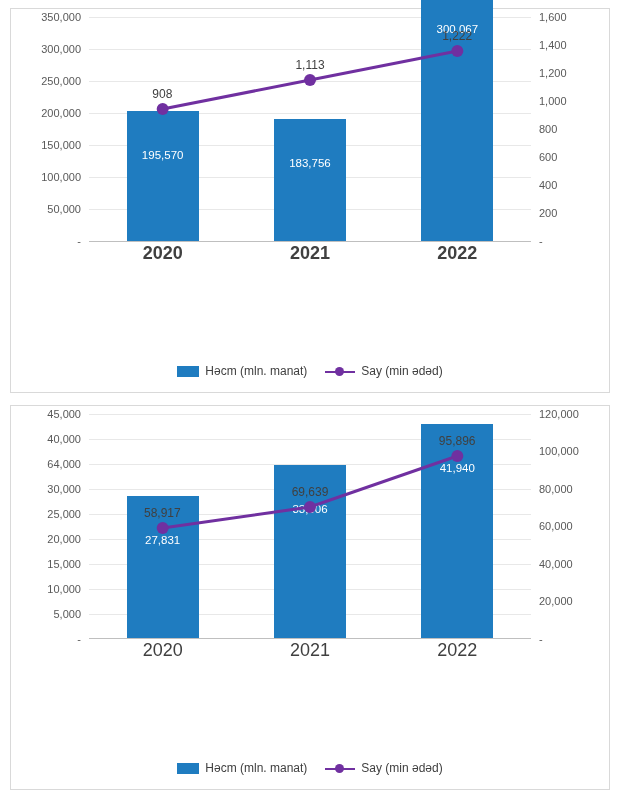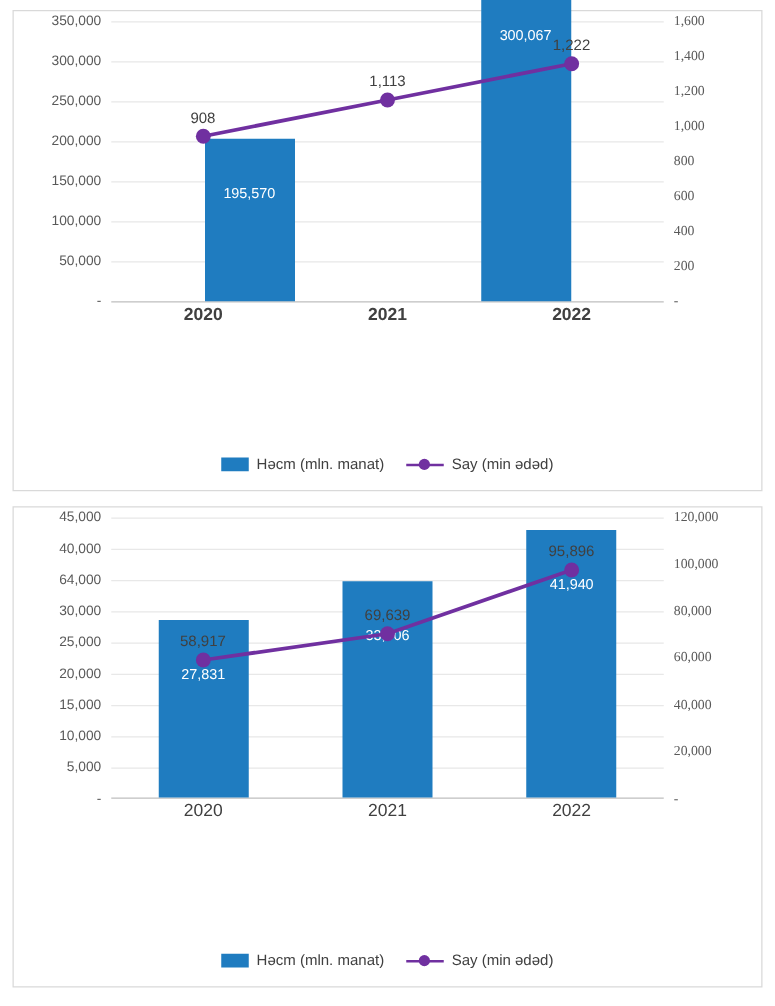--- a/index.html
+++ b/index.html
@@ -46,21 +46,21 @@
   
   .y-axis-left, .y-axis-right {
     position: absolute;
     top: 0;
     height: 232px;
     width: 62px;
     font-size: 11px;
     color: #595959;
   }
   .y-axis-left { left: 8px; text-align: right; }
-  .y-axis-right { right: 8px; text-align: left; font-family: Liberation Serif, serif; }
+  .y-axis-right { right: 8px; text-align: left; }
   .y-axis-left .tick, .y-axis-right .tick {
     position: absolute;
     right: 0;
     transform: translateY(-50%);
     white-space: nowrap;
     text-align: center;
   }
   .y-axis-right .tick { left: 0; right: auto; }
 
   .plot-area {
@@ -124,21 +124,21 @@
   .x-axis {
     position: absolute;
     left: 78px;
     right: 78px;
     top: 234px;
     display: flex;
   }
   .x-tick {
     width: 33.33%;
     text-align: center;
-    font-size: 14px;
+    font-size: 18px;
     color: #404040;
   }
   .x-tick.bold { font-weight: bold; }
   .legend {
     position: absolute;
     left: 0; right: 0;
     bottom: 14px;
     display: flex;
     justify-content: center;
     align-items: center;
@@ -217,20 +217,25 @@
         <div class="gridline" style="top:72px"></div>
         <div class="gridline" style="top:104px"></div>
         <div class="gridline" style="top:136px"></div>
         <div class="gridline" style="top:168px"></div>
         <div class="gridline" style="top:200px"></div>
 
         <div class="bars">
           <div class="bar-slot">
             <div class="bar" style="height:130px">
               <span class="bar-label">195,570</span>
+            </div>
+          </div>
+          <div class="bar-slot">
+            <div class="bar" style="height:122px">
+              <span class="bar-label">183,756</span>
             </div>
           </div>
           <div class="bar-slot">
             <div class="bar" style="height:256px">
               <span class="bar-label">300,067</span>
             </div>
           </div>
         </div>
 
         <svg class="line-svg" viewBox="0 0 444 232" preserveAspectRatio="none">

